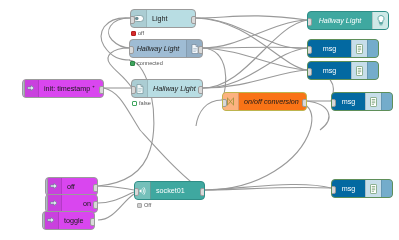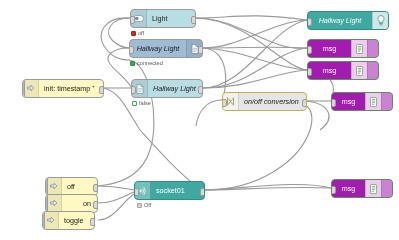--- a/index.html
+++ b/index.html
@@ -80,24 +80,24 @@
   }
   .dot{width:5px;height:5px;box-sizing:border-box;border-radius:1px;}
   .dot.red{background:#d62a2a;border:1px solid #b41e1e;}
   .dot.grn{background:#3fa55e;border:1px solid #2e8547;}
   .dot.ring{background:#ffffff;border:1.4px solid #3fa55e;}
   .dot.gry{background:#cfcfcf;border:1px solid #a8a8a8;}
 
   
   .c-lightblue{background:#b8dde3;}
   .c-steel{background:#9fbcd4;}
-  .c-inject{background:#fef9c3;justify-content:space-between;}
+  .c-inject{background:#d946ef;justify-content:space-between;}
   .c-teal{background:#3fa8a0;color:#ffffff;}
-  .c-green{background:#a21caf;color:#ffffff;text-align:center;}
-  .c-yellow{background:#e5e5e5;}
+  .c-green{background:#0369a1;color:#ffffff;text-align:center;}
+  .c-yellow{background:#f97316;}
 </style>
 </head>
 <body>
 
 <div id="canvas">
 
   <svg id="wires" viewBox="0 0 399 235">
 
     <path d="M196,18 C230,18 250,12 307,20"></path>
     <path d="M196,18 C240,18 270,52 307,48"></path>

